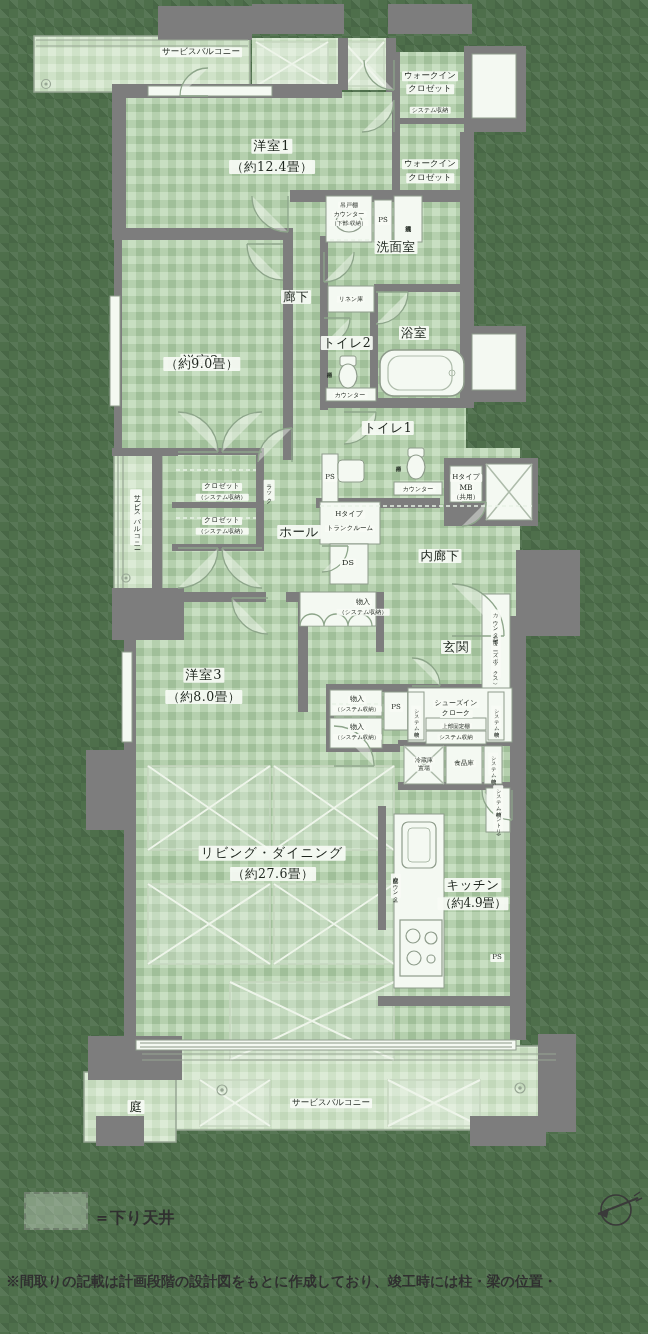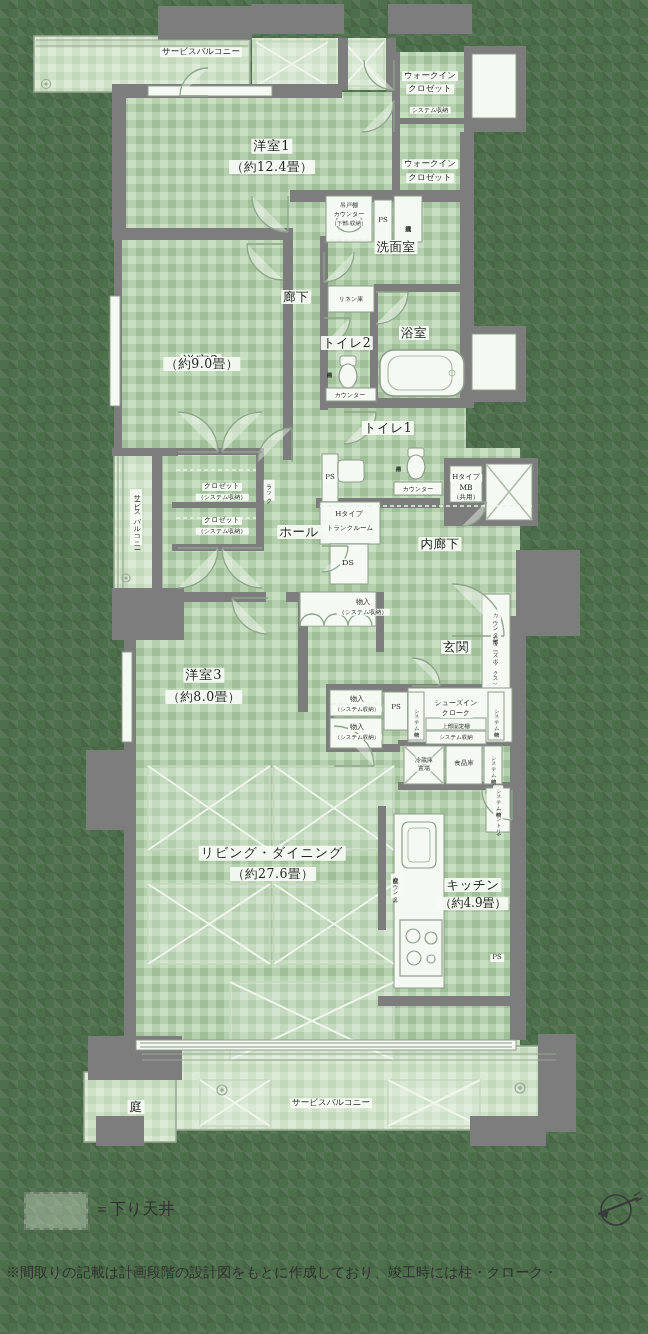--- a/index.html
+++ b/index.html
@@ -23,21 +23,21 @@
   .s12{font-size:12px;}
   .s85{font-size:8.5px;}
   .s8{font-size:8px;}
   .s75{font-size:7.5px;}
   .s7{font-size:7px;}
   .s65{font-size:6.5px;}
   .s6{font-size:6px;}
   .s55{font-size:5.5px;}
   .v{writing-mode:vertical-rl;text-orientation:upright;letter-spacing:0;}
   .v5{font-size:5px;}.v55{font-size:5.5px;}.v6{font-size:6px;}.v7{font-size:7px;}
-  .legend-line{position:absolute;color:#303030;white-space:nowrap;font-weight:400;}
+  .legend-line{position:absolute;color:#303030;white-space:nowrap;font-weight:700;margin-top:9px;}
   .legend-box{position:absolute;border:2px dashed #6f7f6d;background:rgba(233,242,230,.35);}
 </style>
 </head>
 <body>
 
 <div class="stage">
 
 <svg class="plan-svg" width="648" height="1168" viewBox="0 0 648 1168">
   <defs>
     <pattern id="mottle" width="16" height="16" patternUnits="userSpaceOnUse">
@@ -281,21 +281,21 @@
 <div class="lbl r12" style="left:202px;top:364px">（約9.0畳）</div>
 <div class="lbl r12" style="left:388px;top:428px">トイレ1</div>
 <div class="lbl s7" style="left:330px;top:478px">PS</div>
 <div class="lbl v v55" style="left:399px;top:462px">吊戸棚</div>
 <div class="lbl s6" style="left:418px;top:489px">カウンター</div>
 <div class="lbl s7" style="left:466px;top:478px">Hタイプ</div>
 <div class="lbl s75" style="left:466px;top:488px">MB</div>
 <div class="lbl s65" style="left:466px;top:498px">（共用）</div>
 <div class="lbl s7" style="left:349px;top:515px">Hタイプ</div>
 <div class="lbl s65" style="left:350px;top:529px">トランクルーム</div>
-<div class="lbl r12" style="left:440px;top:544px">内廊下</div>
+<div class="lbl r12" style="left:440px;top:556px">内廊下</div>
 <div class="lbl r12" style="left:299px;top:532px">ホール</div>
 <div class="lbl v v7" style="left:136px;top:517px">サービスバルコニー</div>
 <div class="lbl s7" style="left:222px;top:487px">クロゼット</div>
 <div class="lbl s6" style="left:222px;top:497px">（システム収納）</div>
 <div class="lbl s7" style="left:222px;top:521px">クロゼット</div>
 <div class="lbl s6" style="left:222px;top:531px">（システム収納）</div>
 <div class="lbl v v6" style="left:269px;top:490px">ラック</div>
 <div class="lbl s8" style="left:348px;top:563px">DS</div>
 <div class="lbl s7" style="left:363px;top:603px">物入</div>
 <div class="lbl s6" style="left:363px;top:612px">（システム収納）</div>
@@ -323,21 +323,21 @@
 <div class="lbl r12" style="left:273px;top:874px">（約27.6畳）</div>
 <div class="lbl r12" style="left:473px;top:885px">キッチン</div>
 <div class="lbl s12" style="left:473px;top:904px">（約4.9畳）</div>
 <div class="lbl v v55" style="left:396px;top:886px">配膳カウンター</div>
 <div class="lbl s7" style="left:497px;top:958px">PS</div>
 <div class="lbl r12" style="left:136px;top:1107px">庭</div>
 <div class="lbl s85" style="left:331px;top:1103px">サービスバルコニー</div>
 
 <div class="legend-box" style="left:24px;top:1192px;width:60px;height:34px"></div>
 <div class="legend-line" style="left:94px;top:1199px;font-size:16px">＝下り天井</div>
-<div class="legend-line" style="left:6px;top:1264px;font-size:14px">※間取りの記載は計画段階の設計図をもとに作成しており、竣工時には柱・クローク・</div>
+<div class="legend-line" style="left:6px;top:1264px;font-size:14px">※間取りの記載は計画段階の設計図をもとに作成しており、竣工時には柱・梁の位置・</div>
 
 <svg style="position:absolute;left:584px;top:1182px" width="64" height="64" viewBox="0 0 64 64">
   <circle cx="32" cy="28" r="15" fill="none" stroke="#3a3a3a" stroke-width="1.6"></circle>
   <path d="M54,16 L14,32" stroke="#3a3a3a" stroke-width="2" fill="none"></path>
   <polygon points="14,32 25,26 23,36" fill="#3a3a3a"></polygon>
   <path d="M50,14 L56,10 M52,19 L58,16" stroke="#3a3a3a" stroke-width="1.4" fill="none"></path>
 </svg>
 
 </div>
 

